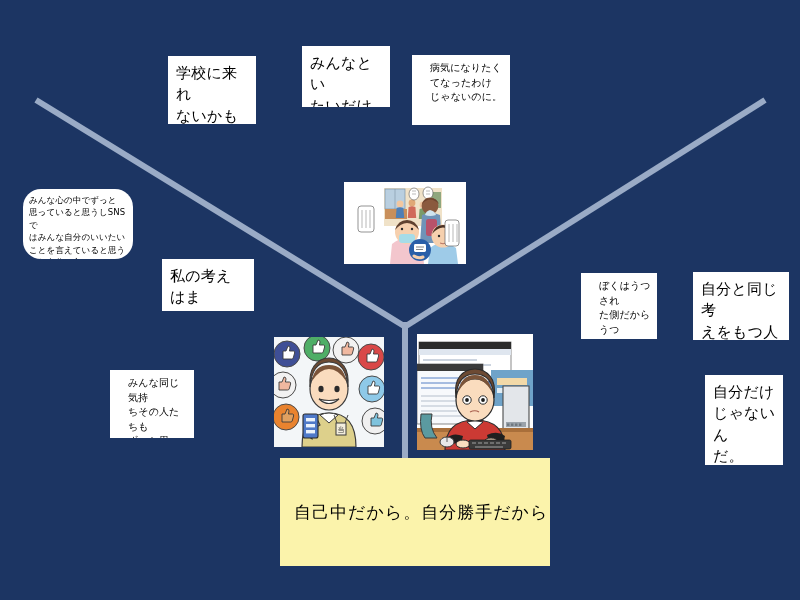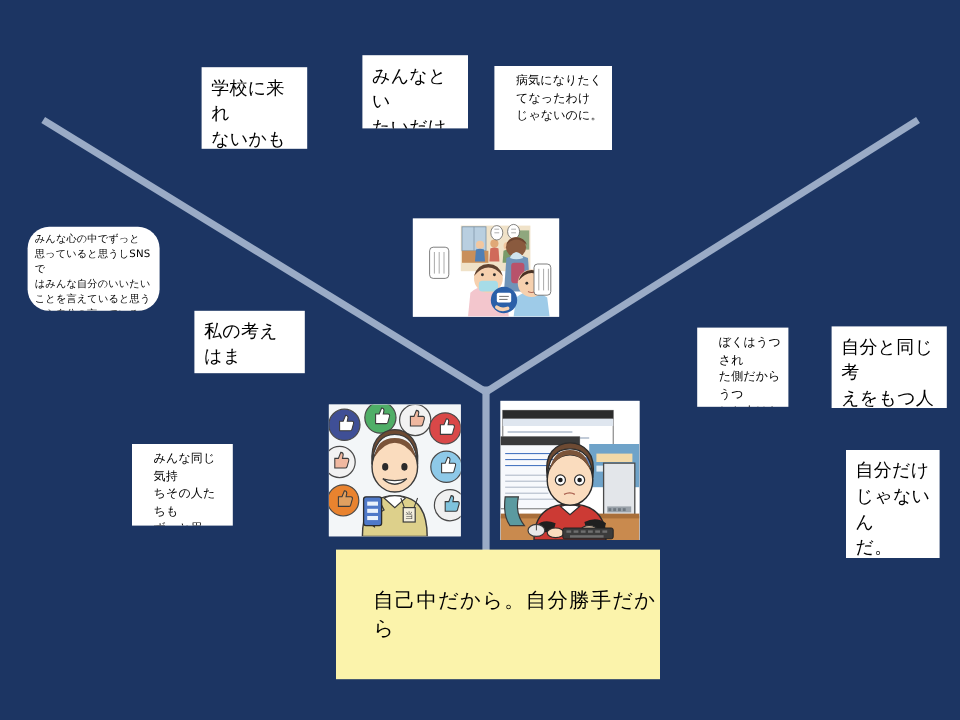--- a/index.html
+++ b/index.html
@@ -61,21 +61,21 @@
   #summary-card {
     position: absolute;
     background: #fbf3ab;
     color: #000000;
     box-sizing: border-box;
     display: flex;
     align-items: center;
     justify-content: flex-start;
     font-size: 17px;
     letter-spacing: 1px;
-    padding-left: 31px;
+    padding-left: 14px;
   }
 
   
   .illus {
     position: absolute;
     background: #ffffff;
     box-sizing: border-box;
     overflow: hidden;
   }
   .illus svg { display: block; }

